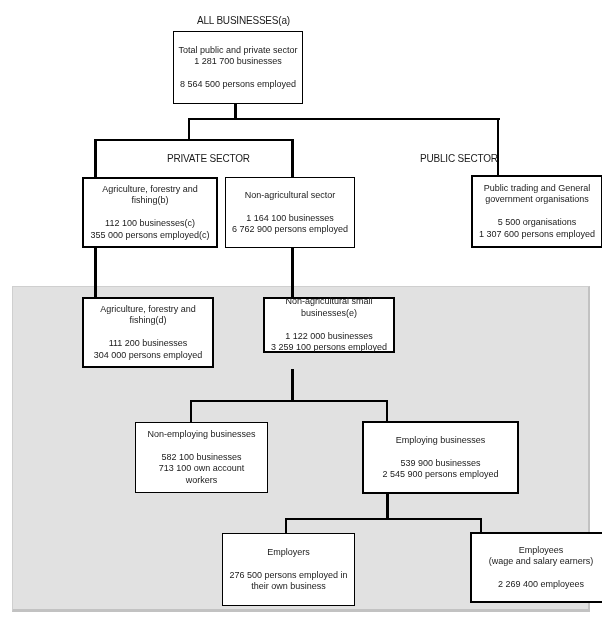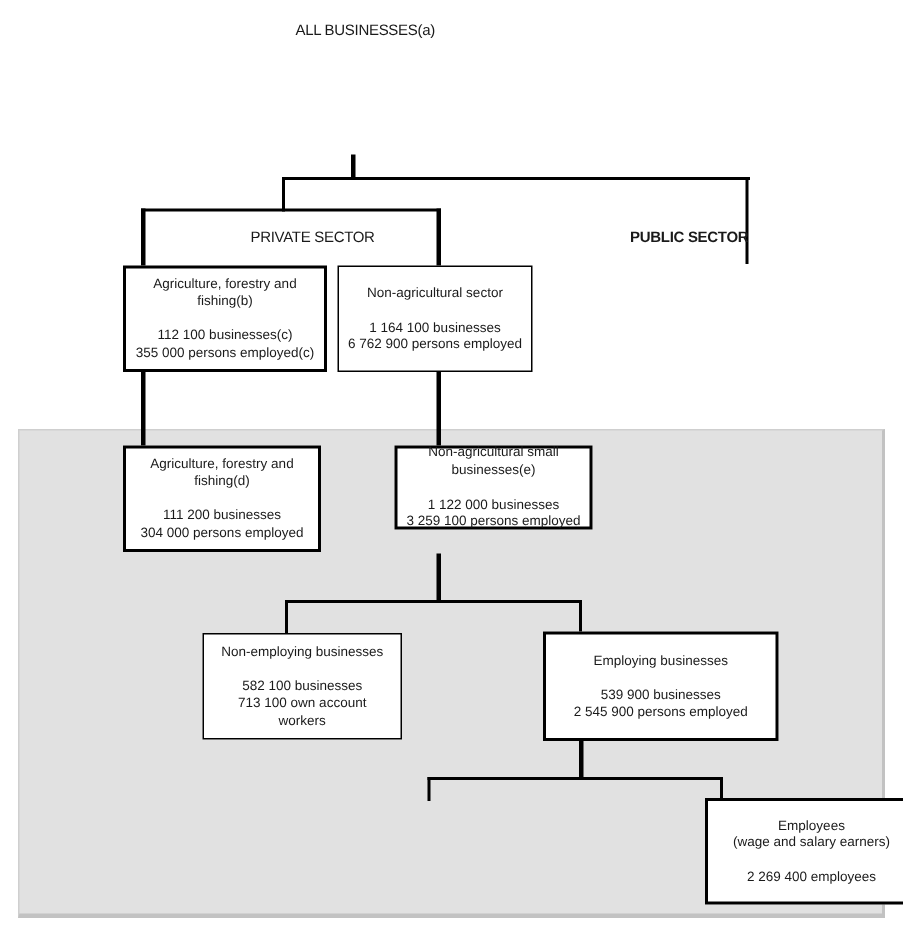--- a/index.html
+++ b/index.html
@@ -76,48 +76,61 @@
   <div class="conn" style="left:190px; top:400px; width:198px; height:2px;"></div>
   <div class="conn" style="left:190px; top:400px; width:2px; height:23px;"></div>
   <div class="conn" style="left:386px; top:400px; width:2px; height:22px;"></div>
   <div class="conn" style="left:386px; top:492px; width:3px; height:28px;"></div>
   <div class="conn" style="left:285px; top:518px; width:197px; height:2px;"></div>
   <div class="conn" style="left:285px; top:518px; width:2px; height:16px;"></div>
   <div class="conn" style="left:480px; top:518px; width:2px; height:15px;"></div>
 
   <div class="seclabel" style="left:197px; top:16px;">ALL BUSINESSES(a)</div>
   <div class="seclabel" style="left:167px; top:154px;">PRIVATE SECTOR</div>
-  <div class="seclabel" style="left:420px; top:154px;font-weight:bold;">PUBLIC SECTOR</div>
+  <div class="seclabel" style="left:420px; top:154px;">PUBLIC SECTOR</div>
 
+  <div class="box" style="left:173px; top:31px;  width:130px; height:73px;">Total public and private sector
+1 281 700 businesses
+
+8 564 500 persons employed</div>
   <div class="box thick" style="left:42px;  top:177px; width:136px; height:71px;">Agriculture, forestry and
 fishing(b)
 
 112 100 businesses(c)
 355 000 persons employed(c)</div>
   <div class="box" style="left:225px; top:177px; width:130px; height:71px;">Non-agricultural sector
 
 1 164 100 businesses
 6 762 900 persons employed</div>
+  <div class="box thick" style="left:431px; top:175px; width:132px; height:73px;">Public trading and General
+government organisations
+
+5 500 organisations
+1 307 600 persons employed</div>
   <div class="box thick" style="left:42px;  top:297px; width:132px; height:71px;">Agriculture, forestry and
 fishing(d)
 
 111 200 businesses
 304 000 persons employed</div>
   <div class="box thick" style="left:223px; top:297px; width:132px; height:56px;">Non-agricultural small
 businesses(e)
 
 1 122 000 businesses
 3 259 100 persons employed</div>
   <div class="box" style="left:135px; top:422px; width:133px; height:71px;">Non-employing businesses
 
 582 100 businesses
 713 100 own account
 workers</div>
   <div class="box thick" style="left:322px; top:421px; width:157px; height:73px;">Employing businesses
 
 539 900 businesses
 2 545 900 persons employed</div>
+  <div class="box" style="left:222px; top:533px; width:133px; height:73px;">Employers
+
+276 500 persons employed in
+their own business</div>
   <div class="box thick" style="left:430px; top:532px; width:142px; height:71px;">Employees
 (wage and salary earners)
 
 2 269 400 employees</div>
 
 </div>
 
 </body></html>

